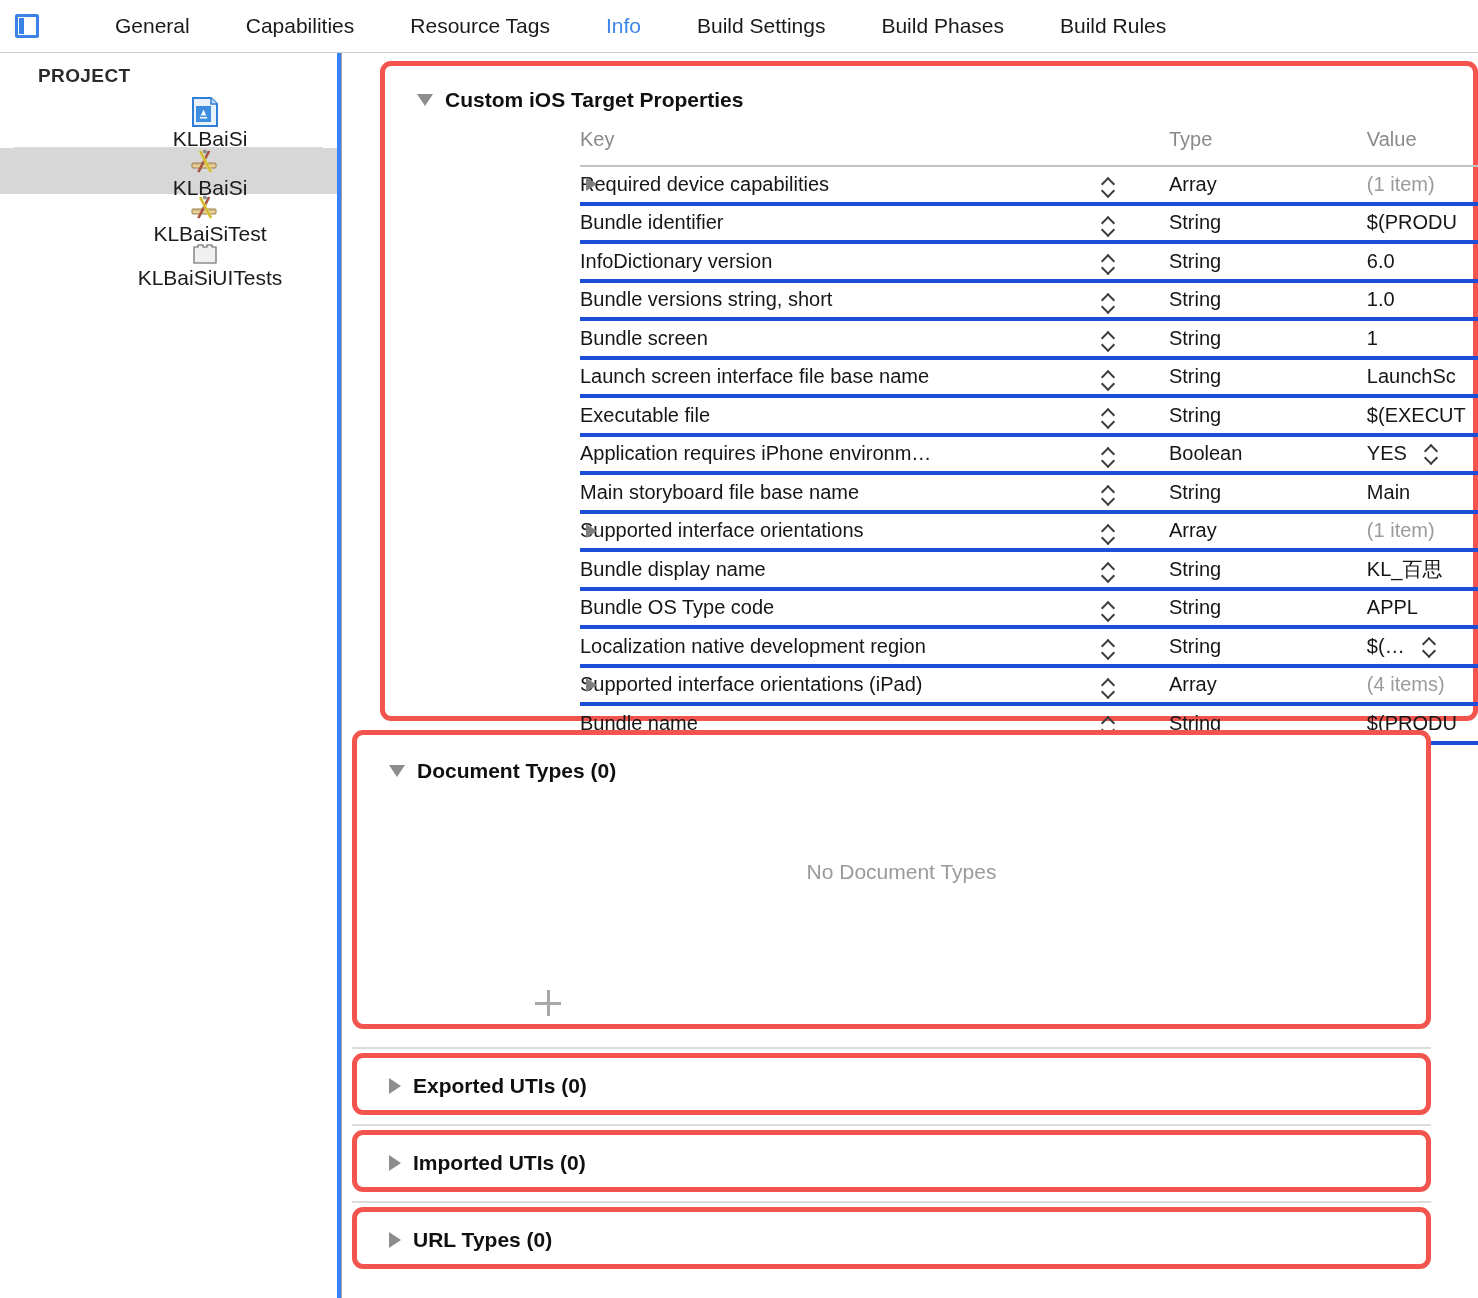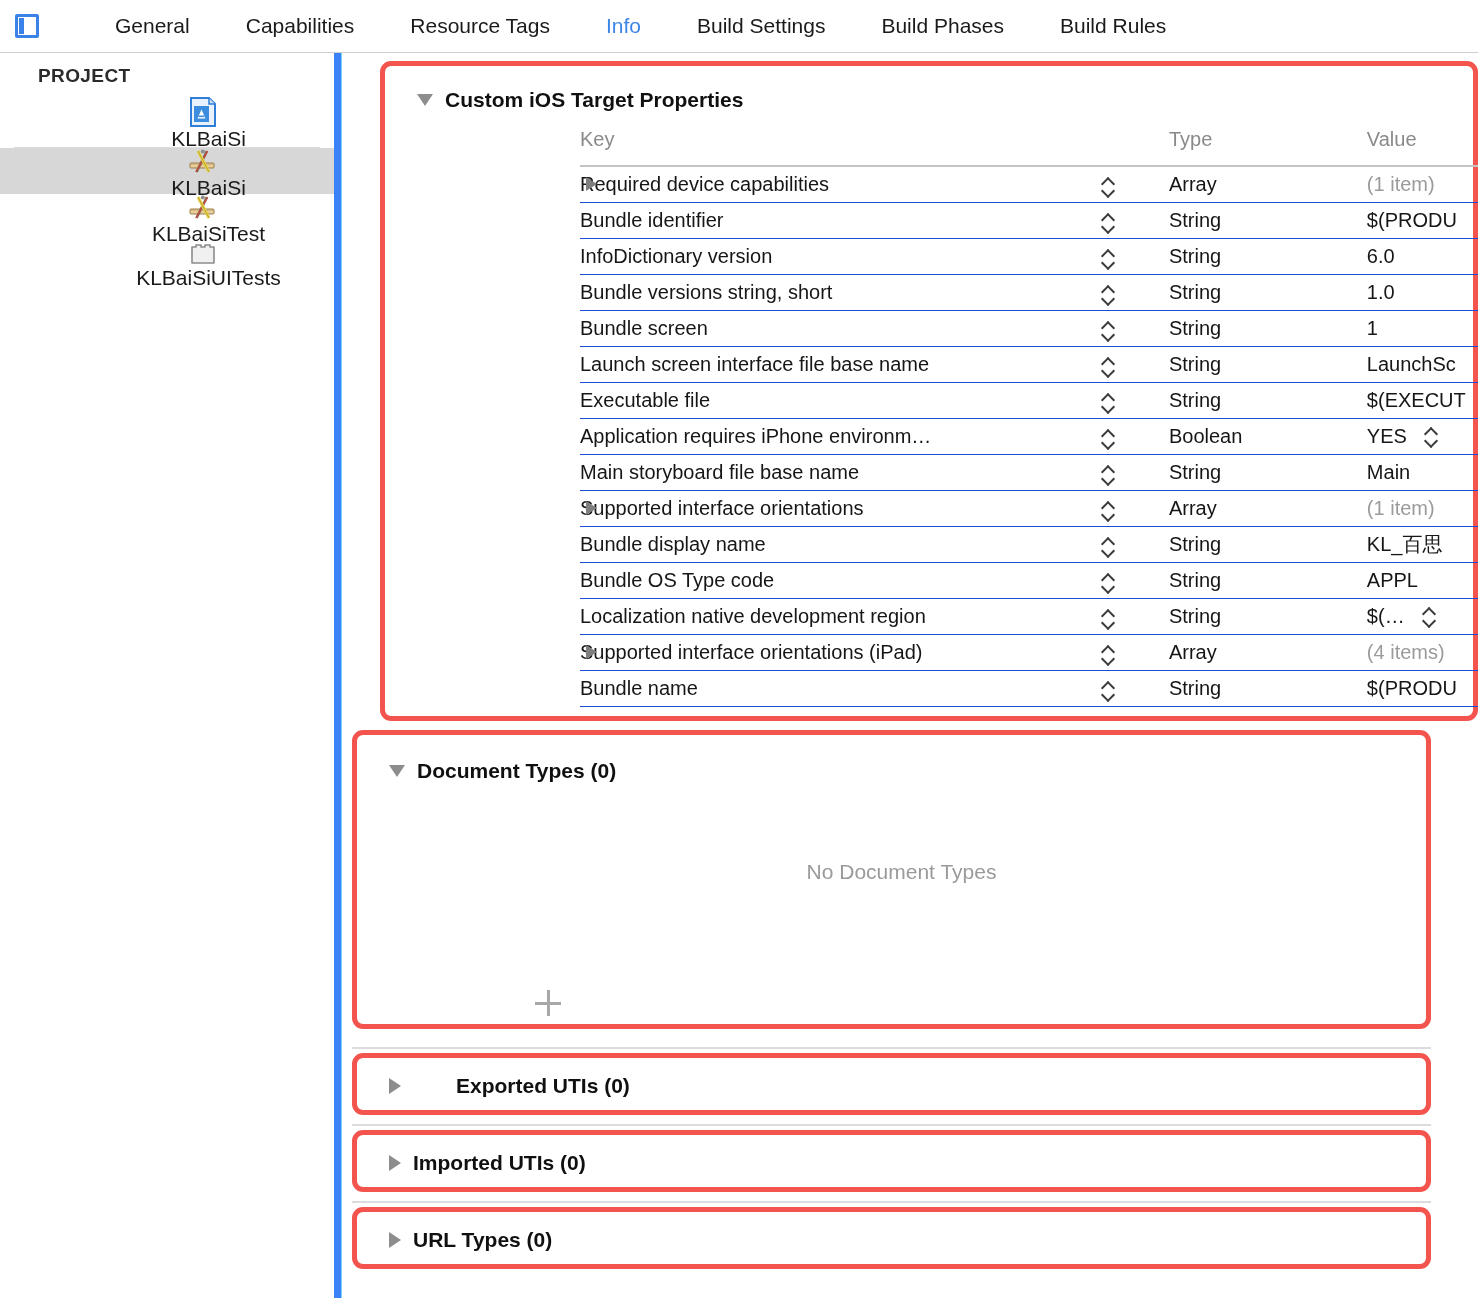--- a/index.html
+++ b/index.html
@@ -3,21 +3,21 @@
 <meta charset="utf-8">
 <style>
   * { box-sizing: border-box; }
   html, body {
     margin: 0; padding: 0;
     width: 1478px; height: 1298px;
     background: #ffffff;
     font-family: "Liberation Sans", "DejaVu Sans", sans-serif;
     overflow: hidden;
   }
-  #app { position: relative; width: 1422px; height: 1298px; background: #7dd3fc; }
+  #app { position: relative; width: 1422px; height: 1298px; background: #a3a3a3; }
 
   
   .tabbar {
     position: absolute; left: 0; top: 0; width: 1478px; height: 53px;
     background: #ffffff; border-bottom: 1px solid #cfcfcf;
     display: flex; align-items: center;
   }
   .panel-toggle {
     width: 24px; height: 24px; margin-left: 15px; margin-right: 10px;
     border: 3px solid #3b82e8; border-radius: 2px; background: #fff;
@@ -30,21 +30,21 @@
   .tabs { display: flex; align-items: center; flex: 1 1 auto; }
   .tab {
     font-size: 21px; color: #1a1a1a; cursor: pointer;
     padding: 0 10px; white-space: nowrap;
   }
   .tab.active { color: #3d86e8; }
 
   
   .sidebar {
     position: absolute; left: 0; top: 53px; width: 341px; height: 1245px;
-    background: #ffffff; border-right: 7px solid #3b82f6;
+    background: #ffffff; border-right: 4px solid #3b82f6;
     overflow: hidden;
   }
   .side-header {
     font-size: 19px; font-weight: bold; color: #2b2b2b;
     letter-spacing: 0.4px; padding: 12px 0 10px 38px;
   }
   .side-sep { height: 1px; background: #dcdcdc; margin: 4px 14px 0 14px; }
   .side-row {
     display: flex; align-items: center; height: 46px;
     padding-left: 72px; cursor: pointer; flex-direction: column;
@@ -89,21 +89,21 @@
   table.plist col.c-val   { width: 130px; }
 
   table.plist th {
     font-size: 20px; font-weight: normal; color: #8a8a8a;
     text-align: left; padding: 0 0 14px 0; vertical-align: bottom;
     border-bottom: 2px solid #c4c4c4;
   }
   table.plist td {
     font-size: 20px; color: #161616; height: 36px;
     padding: 0; vertical-align: middle;
-    border-bottom: 1px solid #1d4ed8;
+    border-bottom: 4px solid #1d4ed8;
     white-space: nowrap; overflow: hidden;
   }
   td.k-cell { position: relative; padding-left: 26px; }
   td.k-cell .ktri {
     position: absolute; left: 6px; top: 50%; margin-top: -7px;
     width: 0; height: 0;
     border-top: 7px solid transparent; border-bottom: 7px solid transparent;
     border-left: 11px solid #7f7f7f;
   }
   td.t-cell { color: #8a8a8a; }
@@ -451,21 +451,21 @@
       <div class="sec-title" style="left:32px; top:24px;">
         <span class="tri down"></span>
         <span>Document Types (0)</span>
       </div>
       <div class="dt-empty">No Document Types</div>
       <div class="plusbtn"></div>
     </div>
 
     <div class="thinline" style="top:994px;"></div>
     <div class="redbox collapsed" id="exported">
-      <div class="sec-title" style="left:32px; top:16px;gap:43px;">
+      <div class="sec-title" style="left:32px; top:16px;">
         <span class="tri right"></span>
         <span>Exported UTIs (0)</span>
       </div>
     </div>
 
     <div class="thinline" style="top:1071px;"></div>
     <div class="redbox collapsed" id="imported">
       <div class="sec-title" style="left:32px; top:16px;">
         <span class="tri right"></span>
         <span>Imported UTIs (0)</span>

